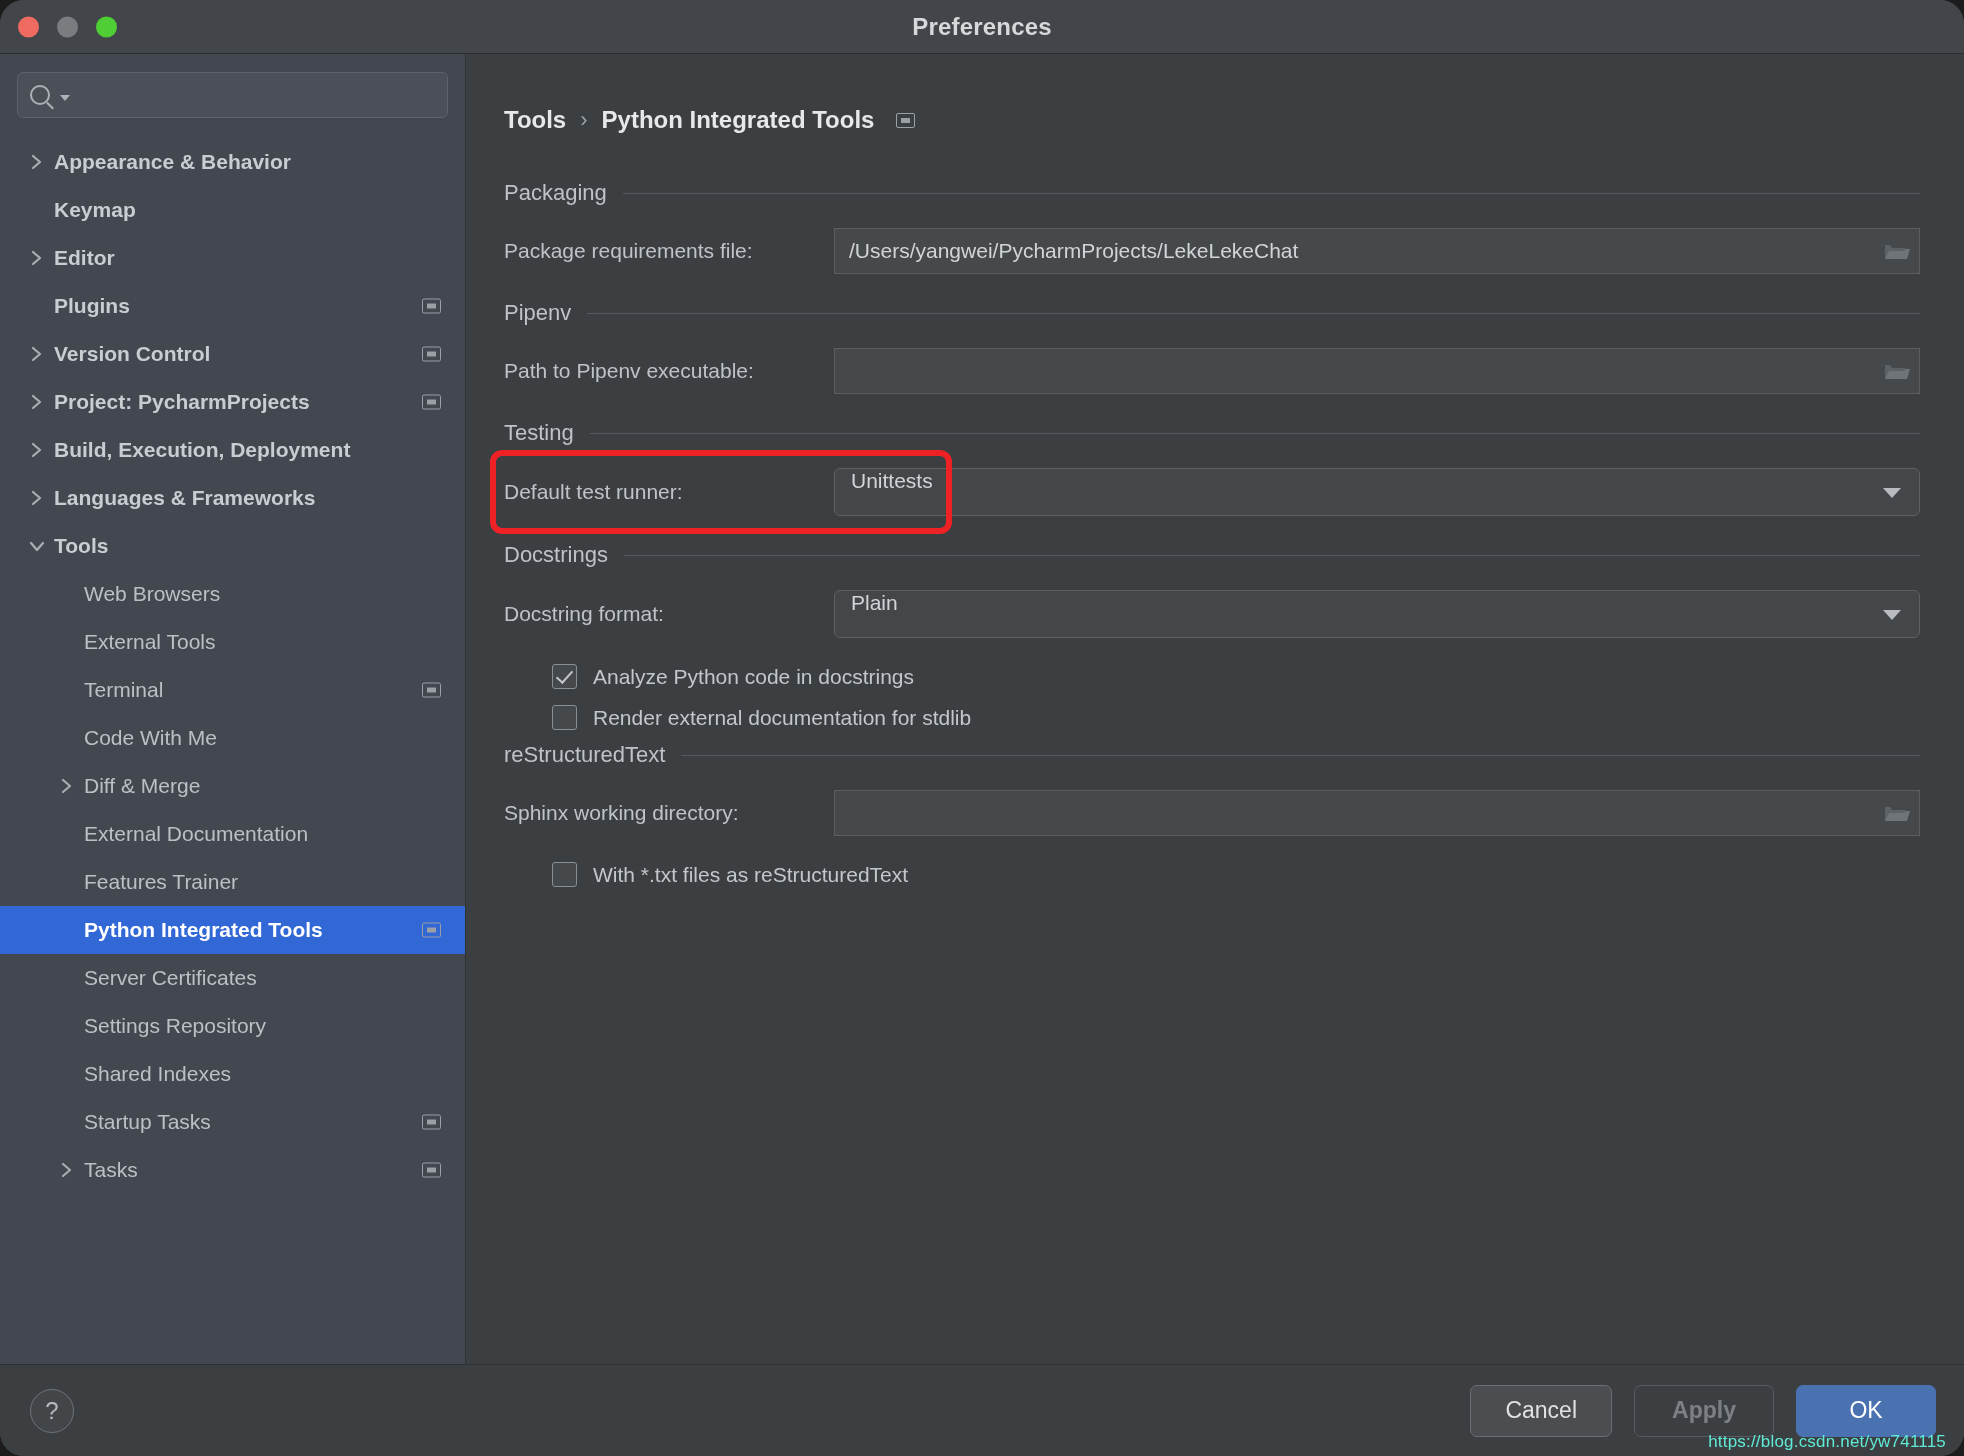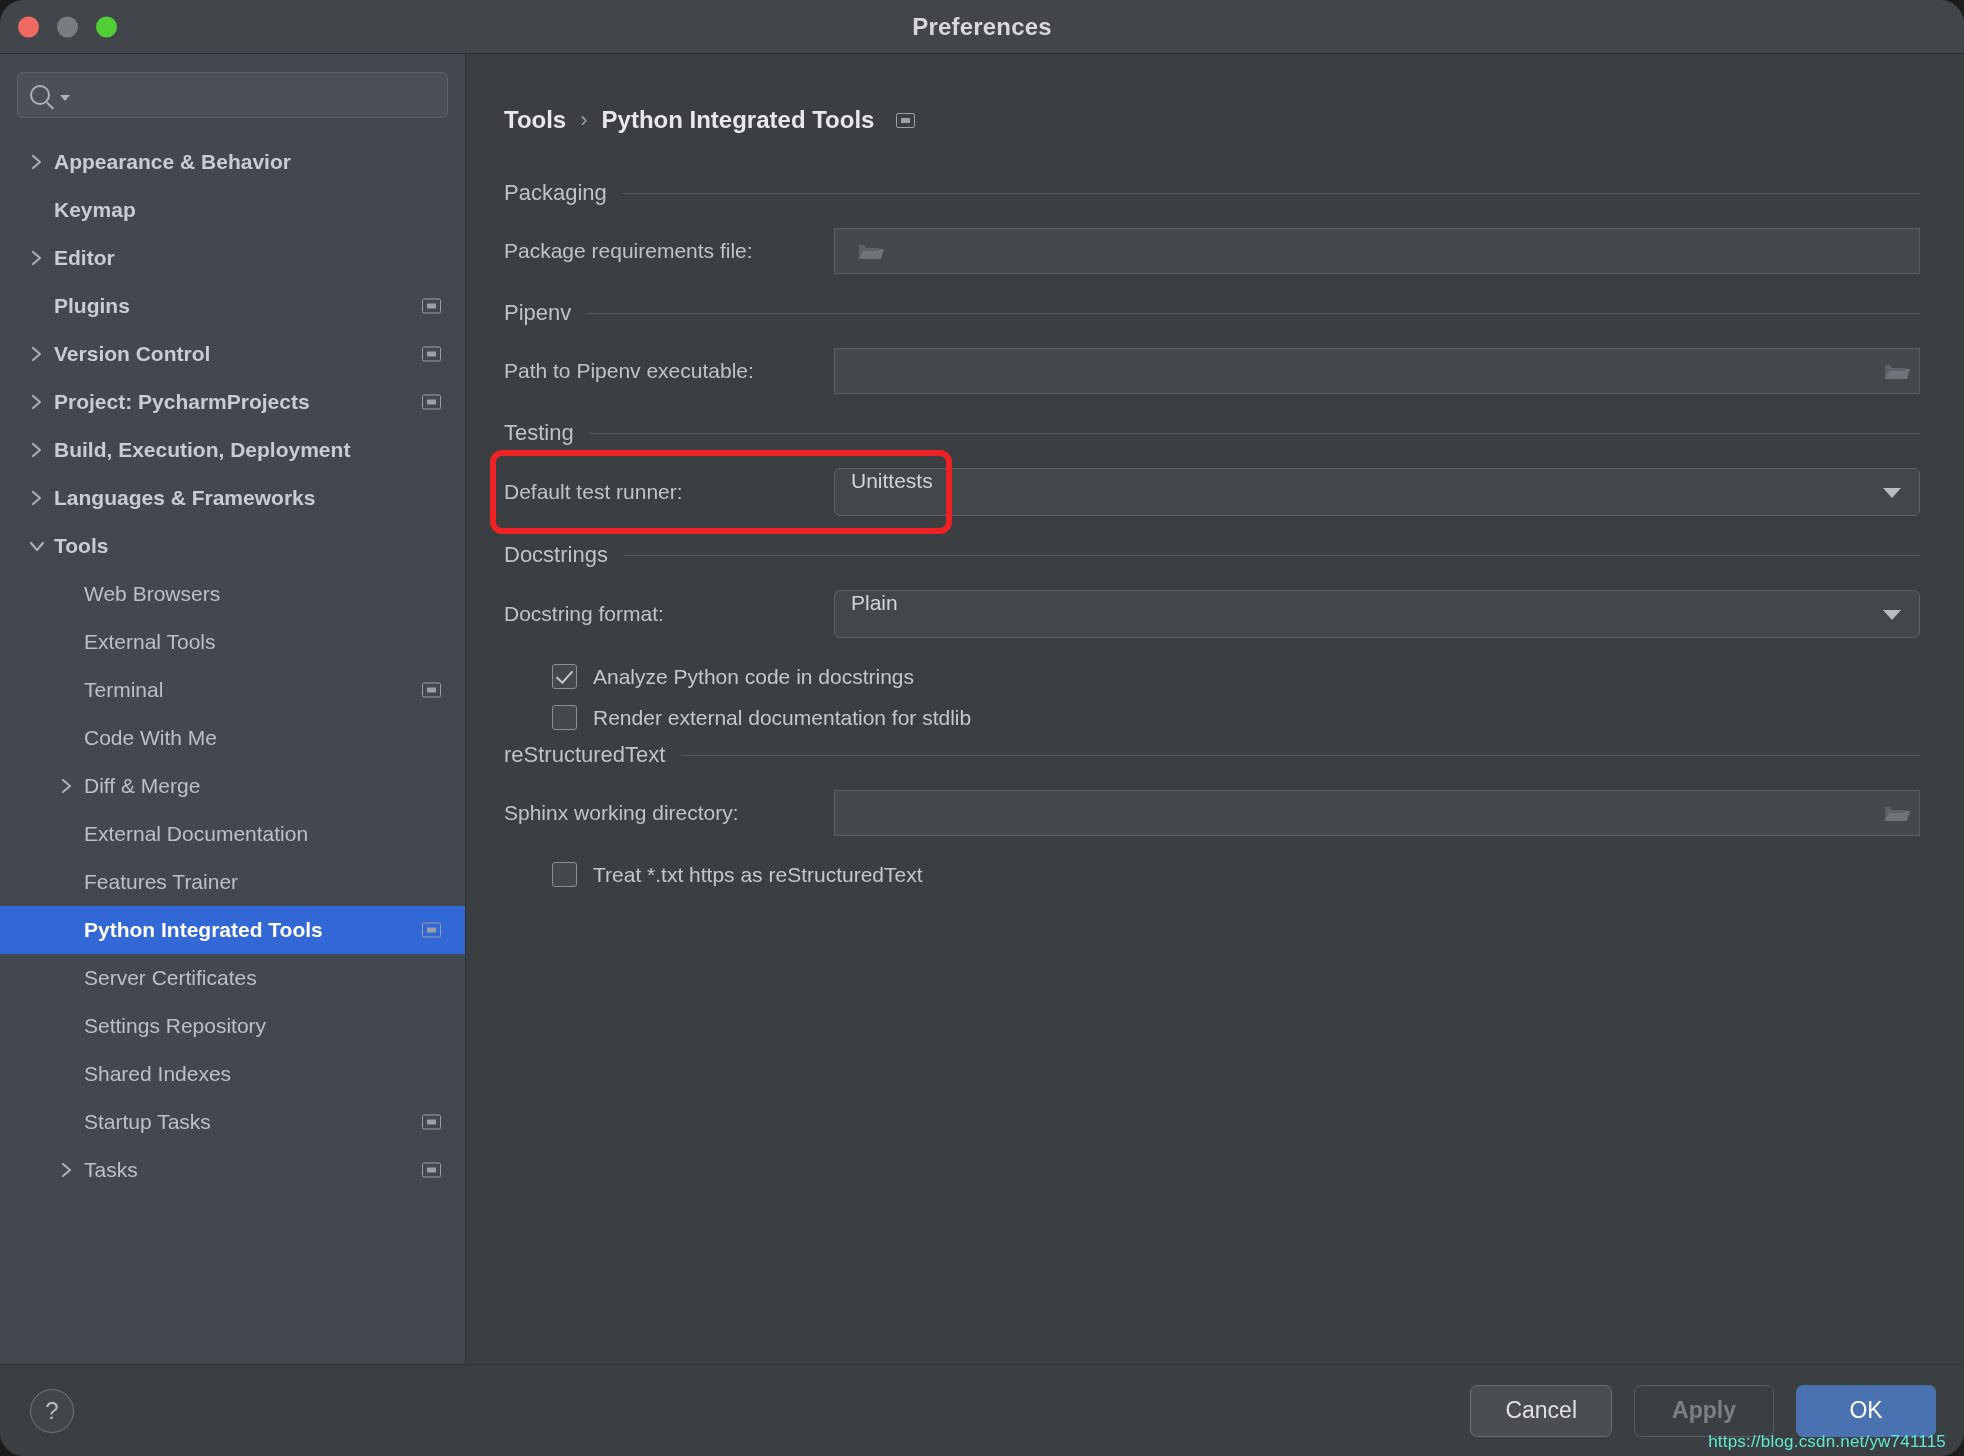--- a/index.html
+++ b/index.html
@@ -560,20 +560,21 @@
           </span>
       </div>
 
       <div class="section">
         <span class="section-title">Packaging</span>
         <span class="section-rule"></span>
       </div>
       <div class="field-row">
         <span class="field-label label-w">Package requirements file:</span>
         <div class="input-shell">
+          <input type="text" placeholder="" value="/Users/yangwei/PycharmProjects/LekeLekeChat" style="">
           <svg class="folder-ico" viewBox="0 0 28 24">
             <path d="M2 6 L2 20 L24 20 L27 10 L9 10 L7 6 Z" fill="#6f7479"></path>
             <path d="M2 6 L7 6 L9 9 L22 9 L22 12 L6 12 L2 20 Z" fill="#5d6267"></path>
           </svg>
         </div>
       </div>
 
       <div class="section">
         <span class="section-title">Pipenv</span>
         <span class="section-rule"></span>
@@ -630,21 +631,21 @@
         <div class="input-shell">
           <input type="text" placeholder="" style="">
           <svg class="folder-ico" viewBox="0 0 28 24">
             <path d="M2 6 L2 20 L24 20 L27 10 L9 10 L7 6 Z" fill="#6f7479"></path>
             <path d="M2 6 L7 6 L9 9 L22 9 L22 12 L6 12 L2 20 Z" fill="#5d6267"></path>
           </svg>
         </div>
       </div>
       <div class="check-row">
         <span class="checkbox"></span>
-        <span class="check-label">Treat *.txt https as reStructuredText</span>
+        <span class="check-label">With *.txt files as reStructuredText</span>
       </div>
 
       <div id="annotation" style="border-color: rgb(238, 34, 36); left: 24px; top: 396px; height: 84px; width: 462px;"></div>
     </div>
   </div>
 
   <div id="footer">
     <div id="help-btn">?</div>
     <div id="footer-buttons">
       <div class="btn">Cancel</div>

